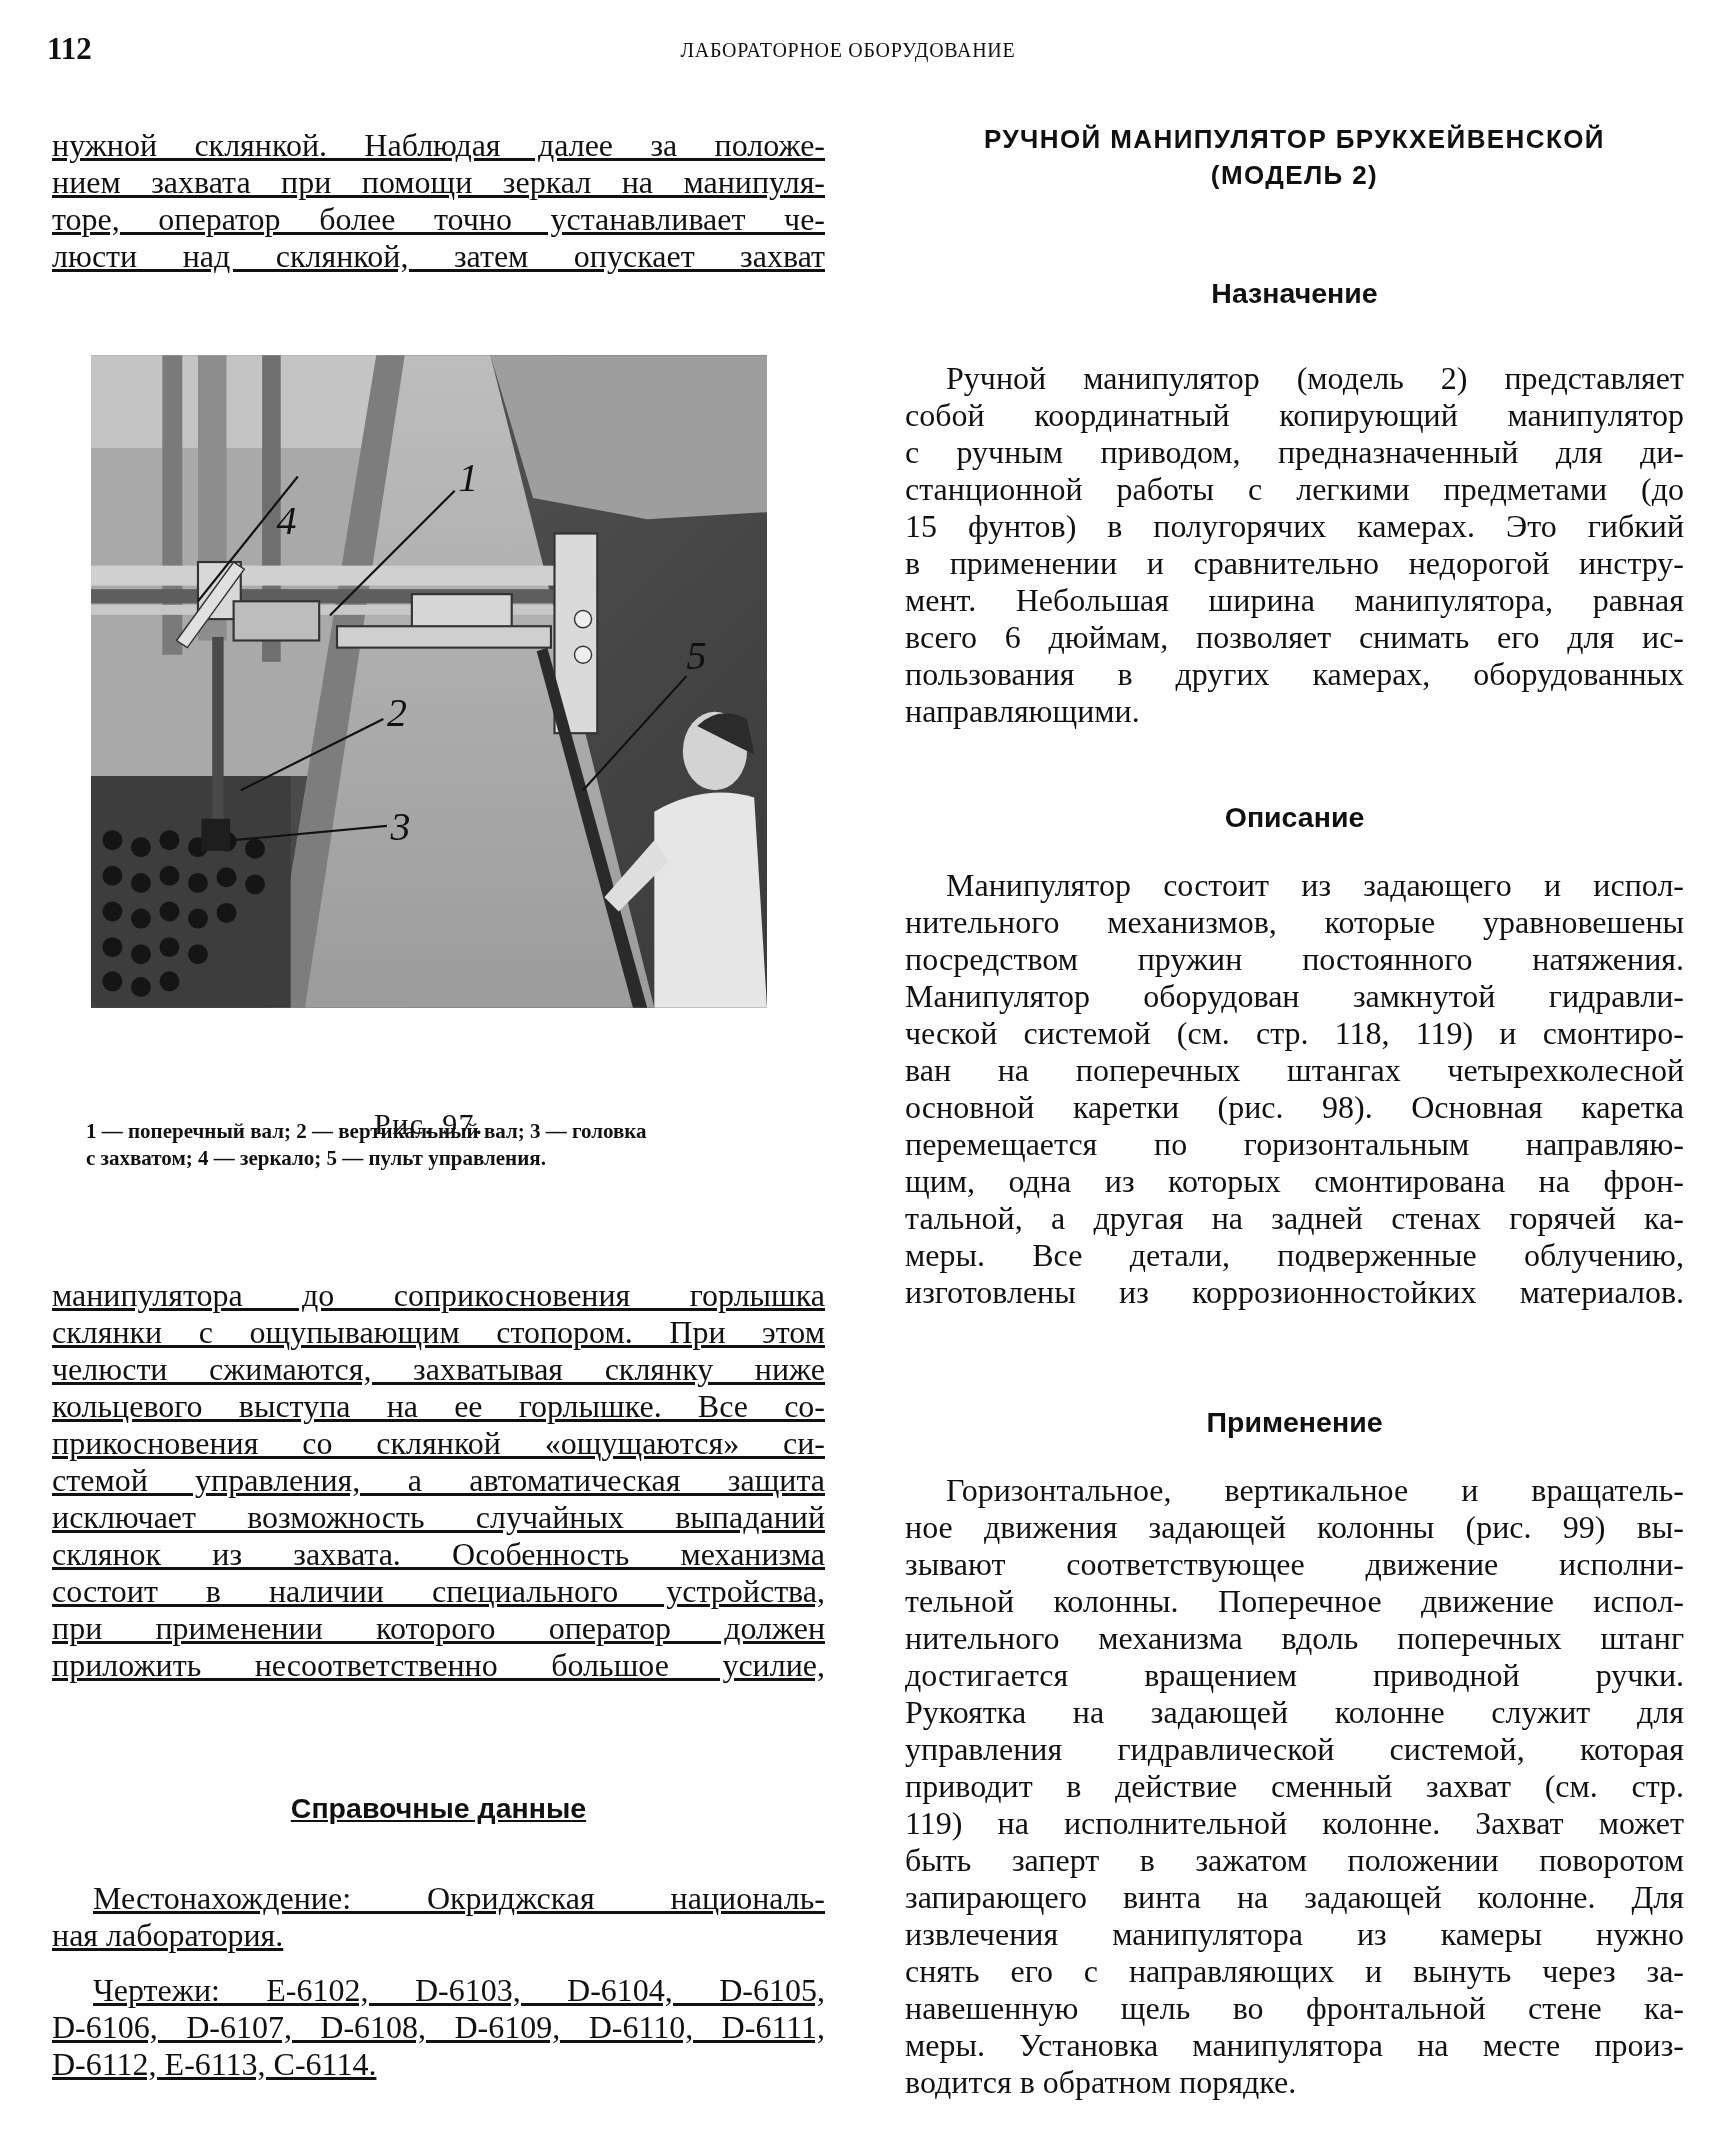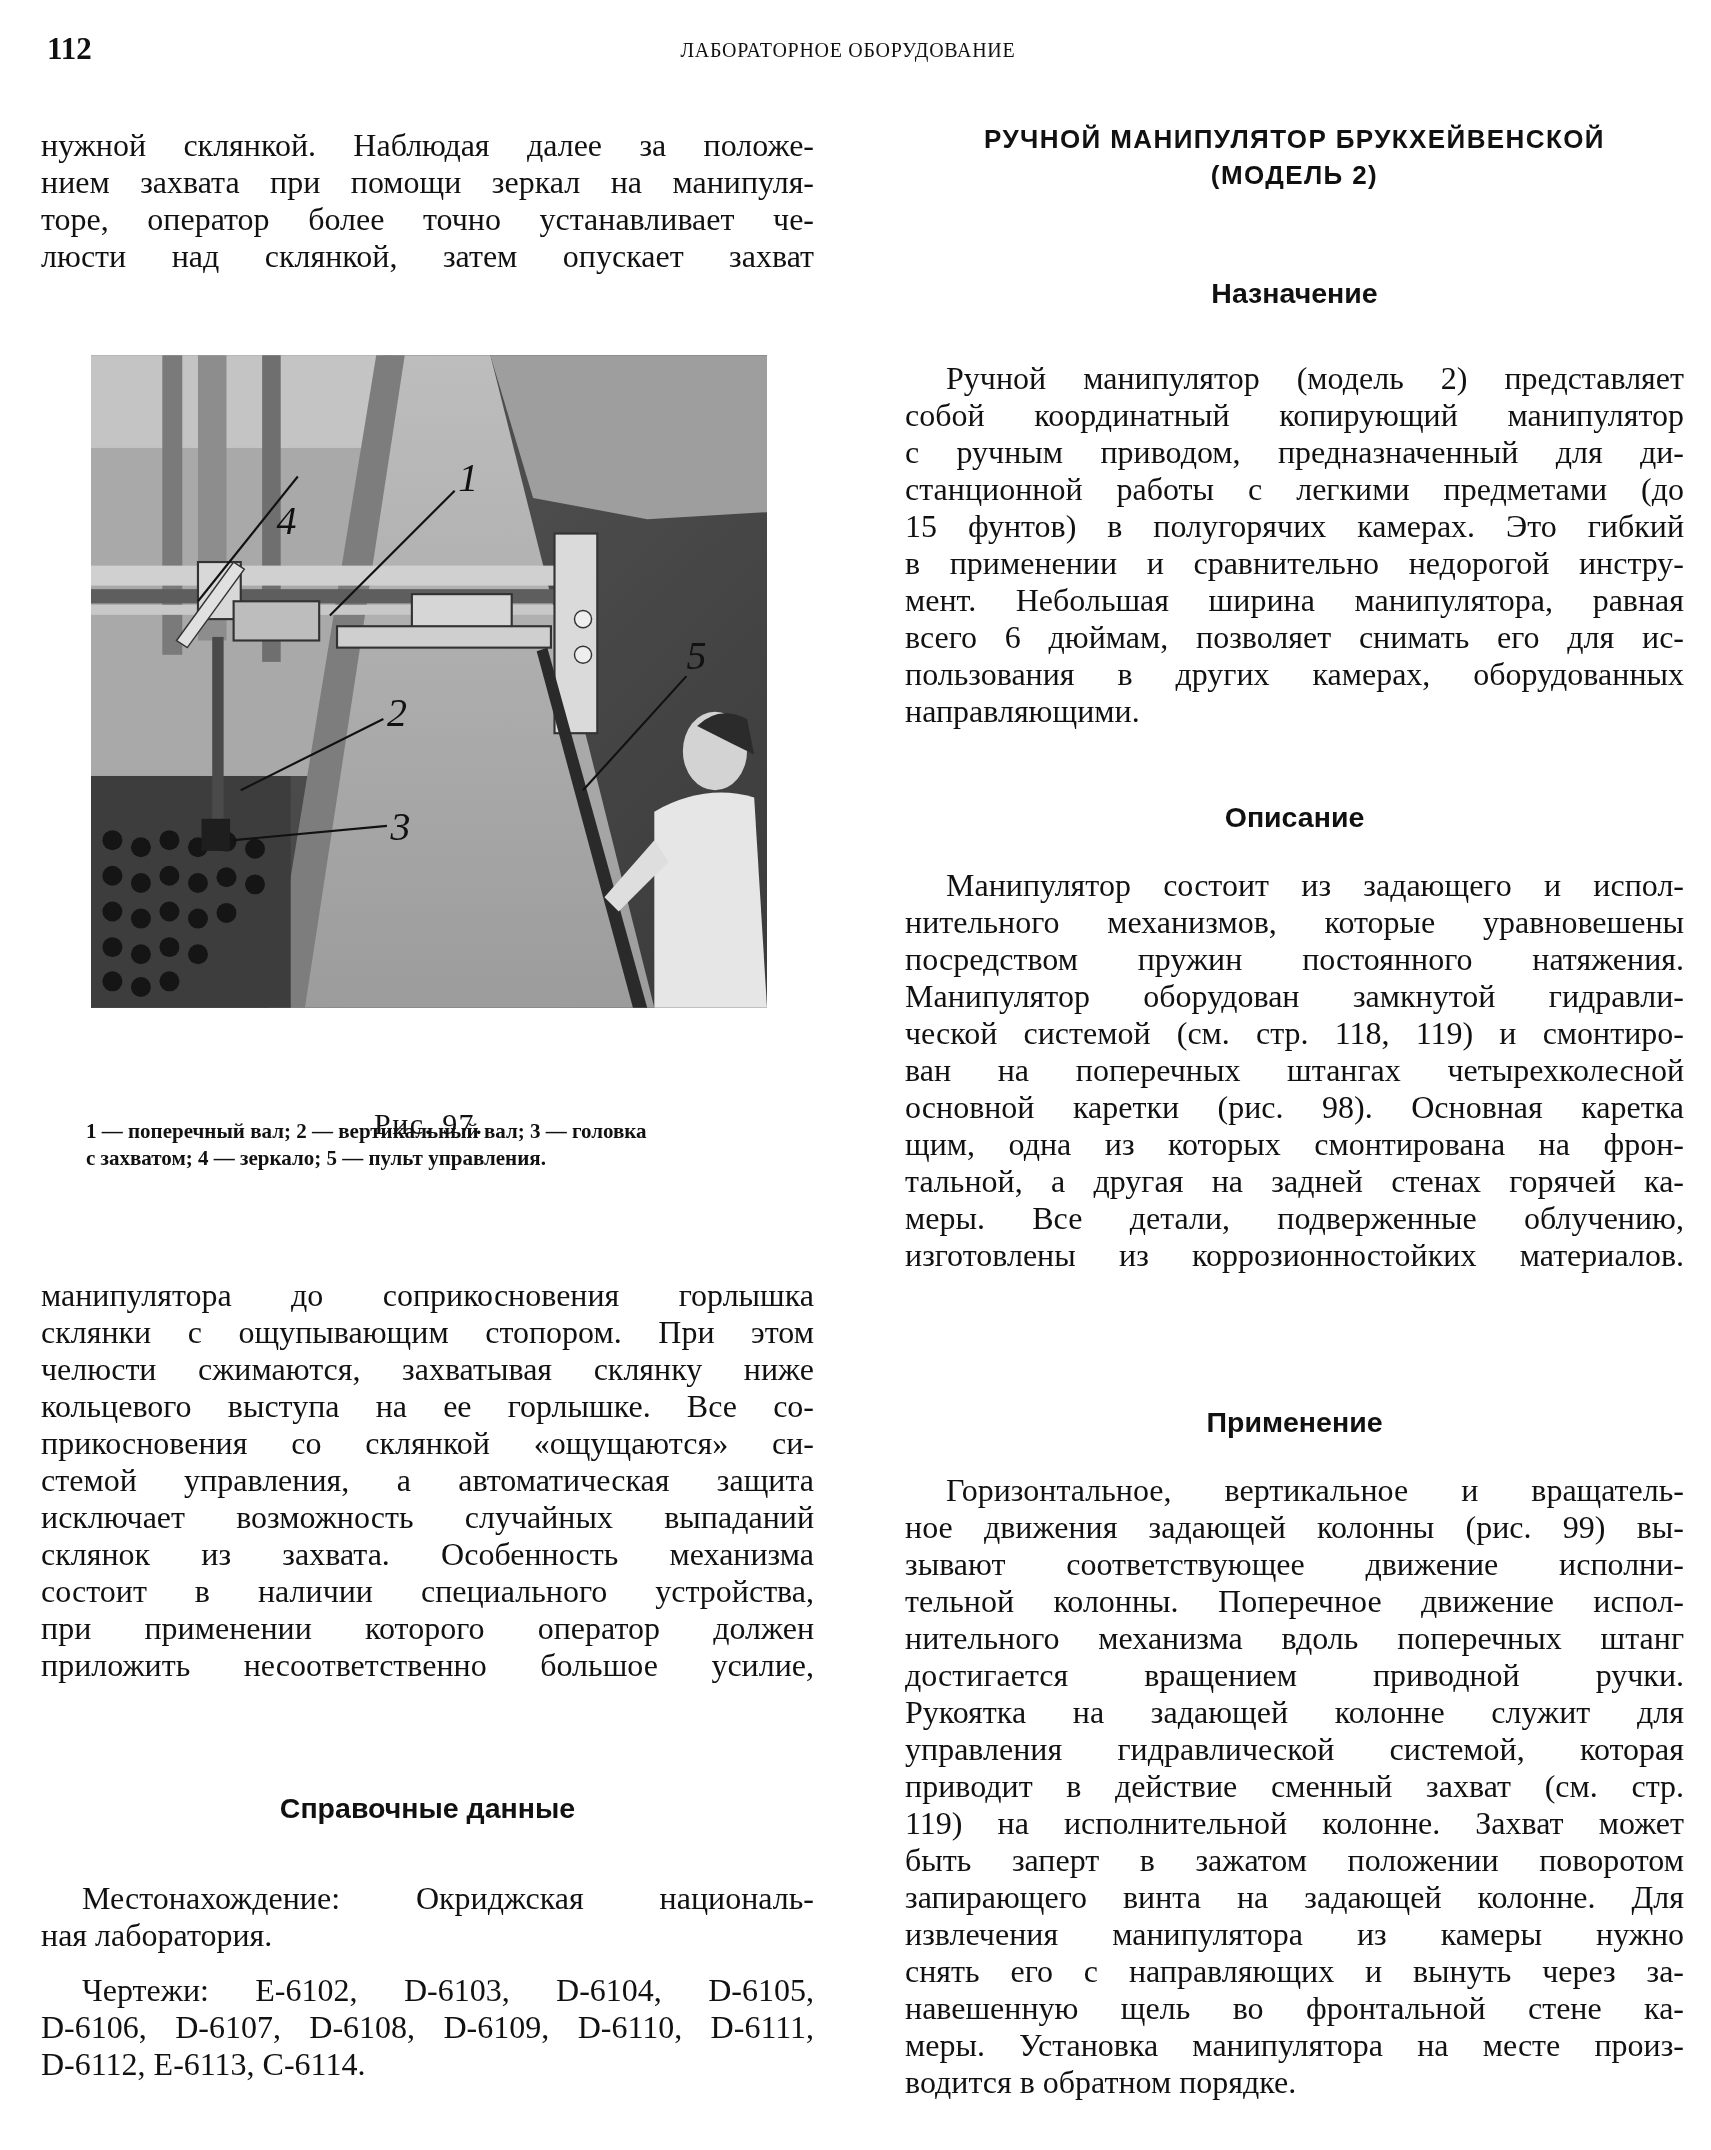--- a/index.html
+++ b/index.html
@@ -11,21 +11,21 @@
   .abs { position: absolute; }
   .page-number {
     left: 47px; top: 27px; font-size: 31px; line-height: 43px;
     font-family: "Liberation Serif", serif; font-weight: bold;
   }
   .running-head {
     left: 0; width: 1696px; top: 36px; text-align: center;
     font-size: 20px; letter-spacing: 0.7px; line-height: 28.5px;
     font-family: "Liberation Serif", serif;
   }
-  .col-left { left: 41px; width: 773px; }
+  .col-left { left: 52px; width: 773px; text-decoration: underline; }
   .col-right { left: 905px; width: 779px; }
   .line {
     display: block; font-size: 32px; line-height: 37px; height: 37px;
     white-space: nowrap; text-align: justify; text-align-last: justify;
     overflow: hidden;
   }
   .line.last { text-align-last: left; }
   .line.indent { padding-left: 41px; }
   .title {
     left: 905px; width: 779px; top: 121px; text-align: center;
@@ -210,20 +210,21 @@
 
 <div class="abs col-right section-heading" style="top:799px;">Описание</div>
 <div class="abs col-right" style="top:867px;">
   <span class="line indent">Манипулятор состоит из задающего и испол-</span>
   <span class="line">нительного механизмов, которые уравновешены</span>
   <span class="line">посредством пружин постоянного натяжения.</span>
   <span class="line">Манипулятор оборудован замкнутой гидравли-</span>
   <span class="line">ческой системой (см. стр. 118, 119) и смонтиро-</span>
   <span class="line">ван на поперечных штангах четырехколесной</span>
   <span class="line">основной каретки (рис. 98). Основная каретка</span>
+  <span class="line">перемещается по горизонтальным направляю-</span>
   <span class="line">щим, одна из которых смонтирована на фрон-</span>
   <span class="line">тальной, а другая на задней стенах горячей ка-</span>
   <span class="line">меры. Все детали, подверженные облучению,</span>
   <span class="line">изготовлены из коррозионностойких материалов.</span>
 </div>
 
 <div class="abs col-right section-heading" style="top:1404px;">Применение</div>
 <div class="abs col-right" style="top:1472px;">
   <span class="line indent">Горизонтальное, вертикальное и вращатель-</span>
   <span class="line">ное движения задающей колонны (рис. 99) вы-</span>

